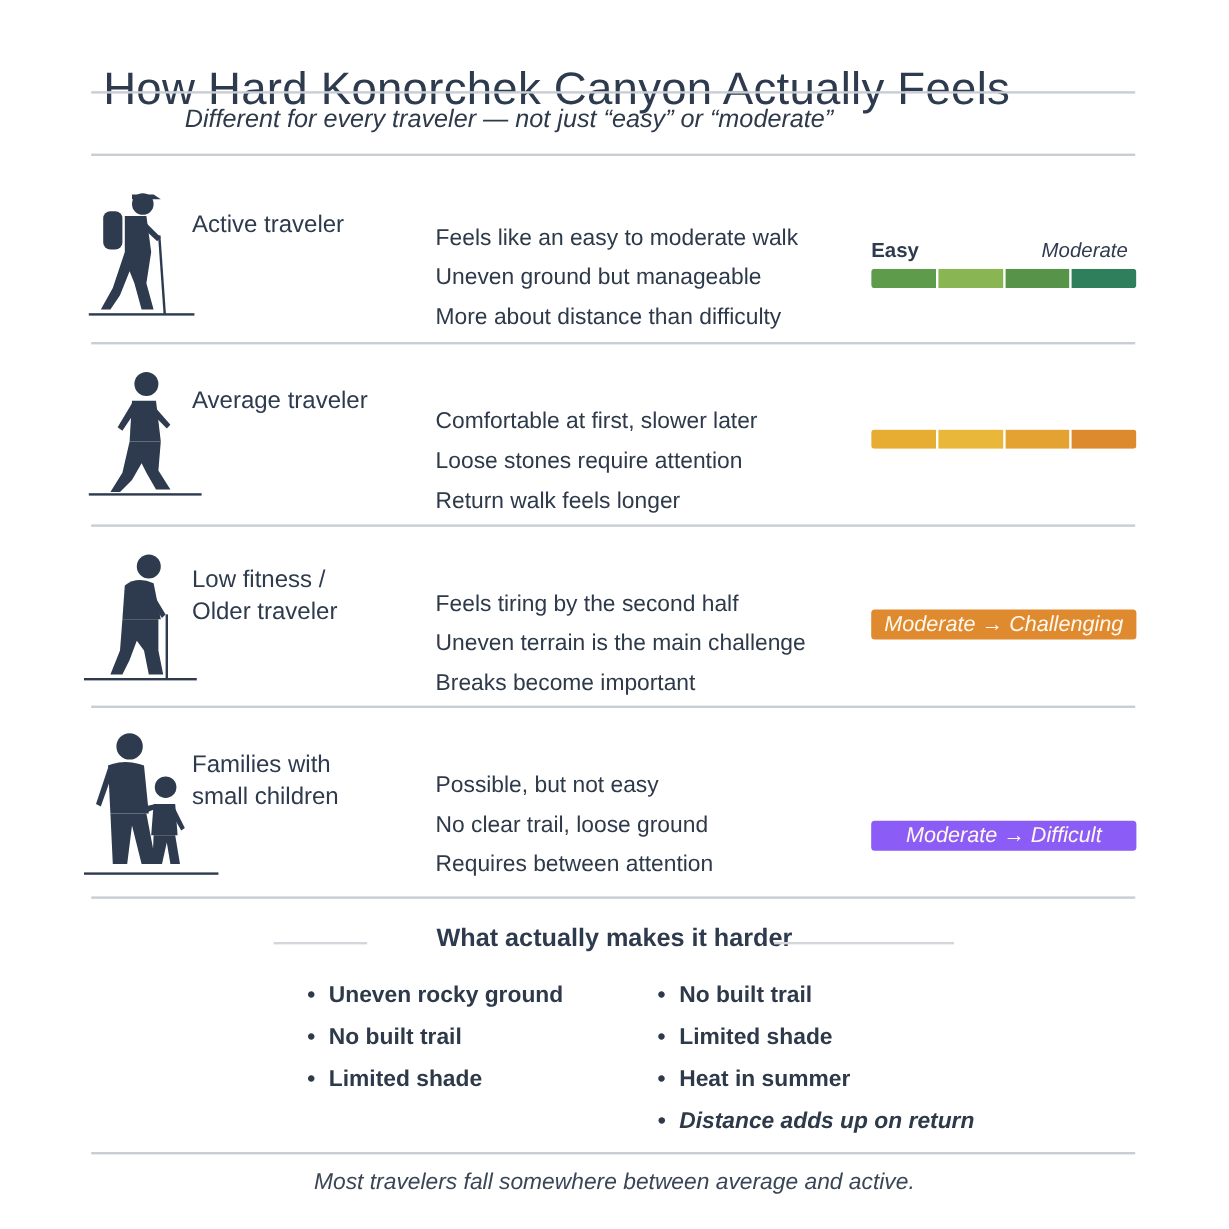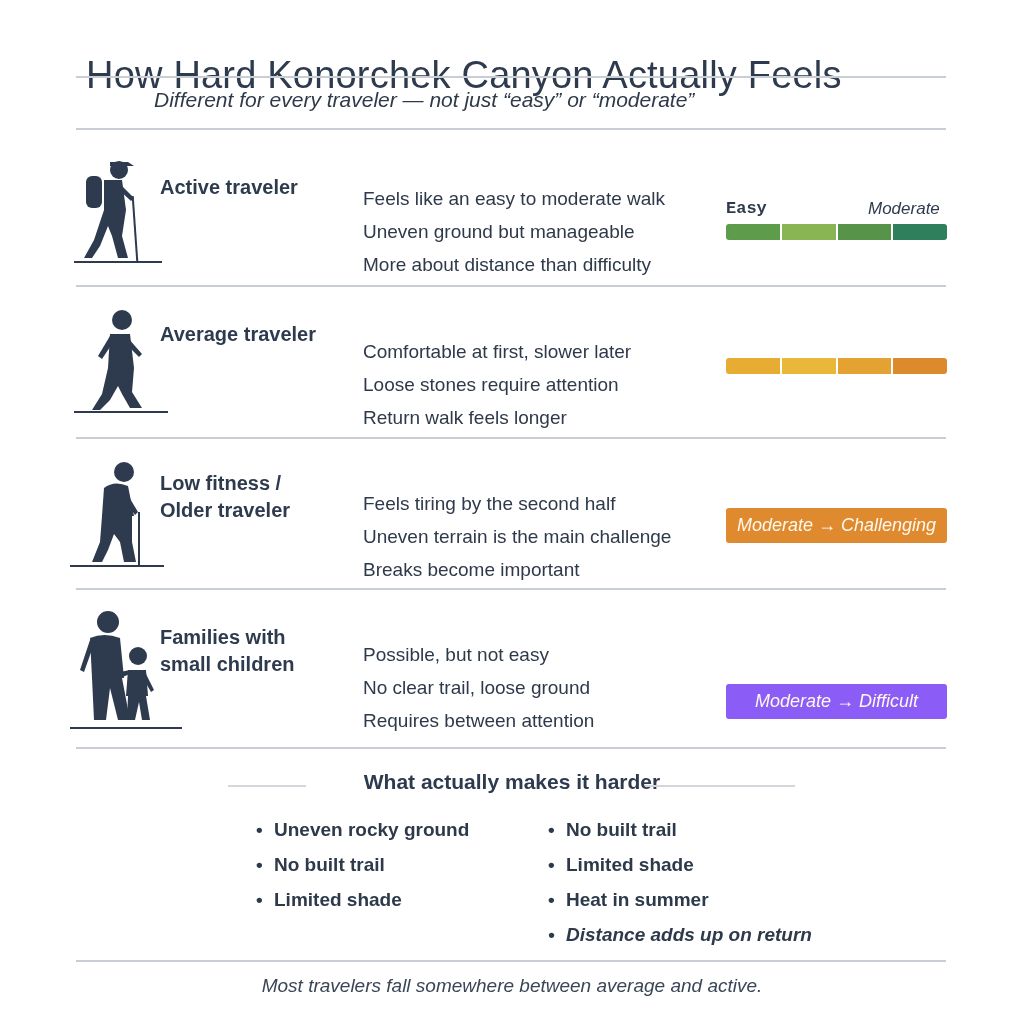--- a/index.html
+++ b/index.html
@@ -5,29 +5,29 @@
   html, body { margin: 0; padding: 0; }
   body {
     width: 1024px; height: 1024px; background: #ffffff; position: relative;
     font-family: "Liberation Sans", "DejaVu Sans", sans-serif; color: #2e3a4a;
     overflow: hidden;
   }
   .abs { position: absolute; }
   .title { left: 86px; top: 26px; font-size: 38px; font-weight: 400; color: #2e3b4e; letter-spacing: 0.2px; margin-top: 28px; }
   .subtitle { left: 154px; top: 88px; font-size: 21px; font-style: italic; color: #2e3a4a; }
   .divider { left: 76px; width: 870px; height: 1.5px; background: #c9ced4; }
-  .row-label { left: 160px; font-size: 20px; font-weight: 700; color: #2e3b4e; line-height: 27px; }
+  .row-label { left: 160px; font-size: 20px; font-weight: 400; color: #2e3b4e; line-height: 27px; }
   .row-lines { left: 363px; font-size: 19px; color: #2e3a4a; line-height: 33px; margin-top: 20px; }
   .row-lines div { white-space: nowrap; }
   .icon { left: 70px; }
   .seg-bar { left: 726px; width: 221px; height: 16px; display: flex; gap: 2px; border-radius: 3px; overflow: hidden; }
   .seg-bar span { flex: 1; height: 100%; }
-  .scale-easy { left: 726px; top: 199px; font-size: 17px; font-weight: 700; color: #2e3b4e; font-family: Liberation Mono, monospace; }
+  .scale-easy { left: 726px; top: 199px; font-size: 17px; font-weight: 700; color: #2e3b4e; }
   .scale-mod { left: 868px; top: 199px; font-size: 17px; font-style: italic; color: #2e3b4e; }
-  .badge { left: 726px; width: 221px; height: 35px; border-radius: 3px; color: #fff8ee;
+  .badge { left: 726px; width: 221px; height: 25px; border-radius: 3px; color: #fff8ee;
            font-size: 18px; font-style: italic; display: flex; align-items: center; justify-content: center; }
   .factors-title { left: 0; width: 1024px; top: 770px; text-align: center; font-size: 21px; font-weight: 700; color: #2e3b4e; }
   .factor-rule { height: 1.5px; background: #d3d7dc; top: 785px; }
   .factors-col { font-size: 19px; color: #2e3a4a; line-height: 35px; }
   .factors-col div { white-space: nowrap; font-weight: bold; }
   .factors-col div::before { content: "•"; display: inline-block; width: 18px; }
   .footer { left: 0; width: 1024px; top: 975px; text-align: center; font-size: 19px; font-style: italic; color: #3a4656; }
 </style>
 </head>
 <body>

